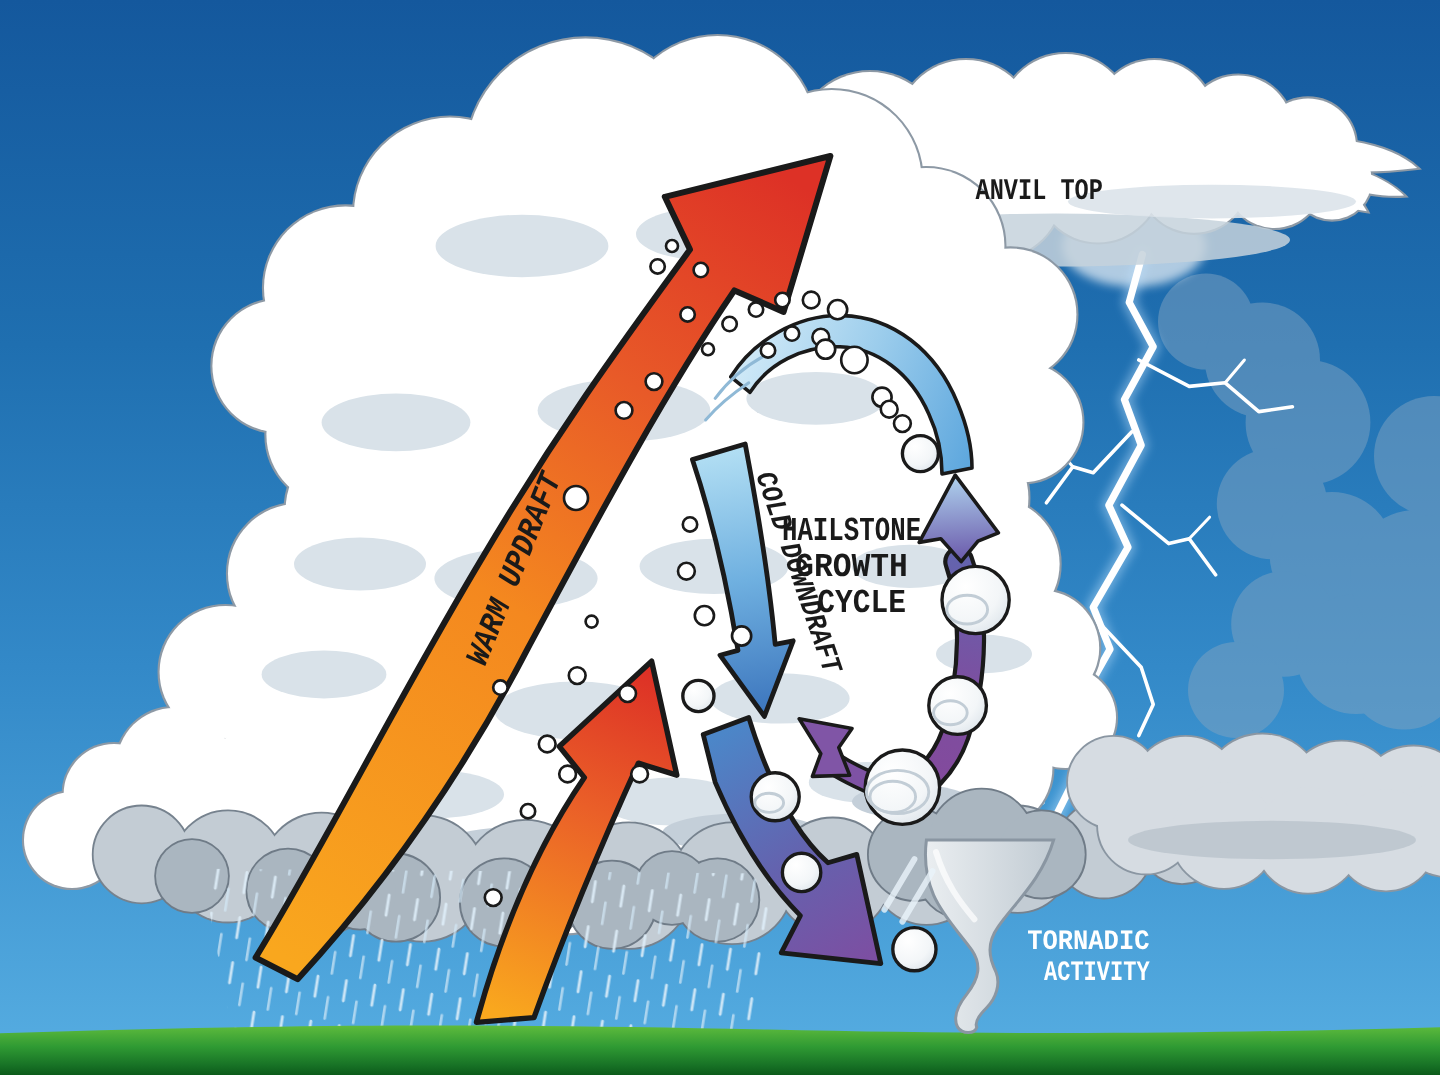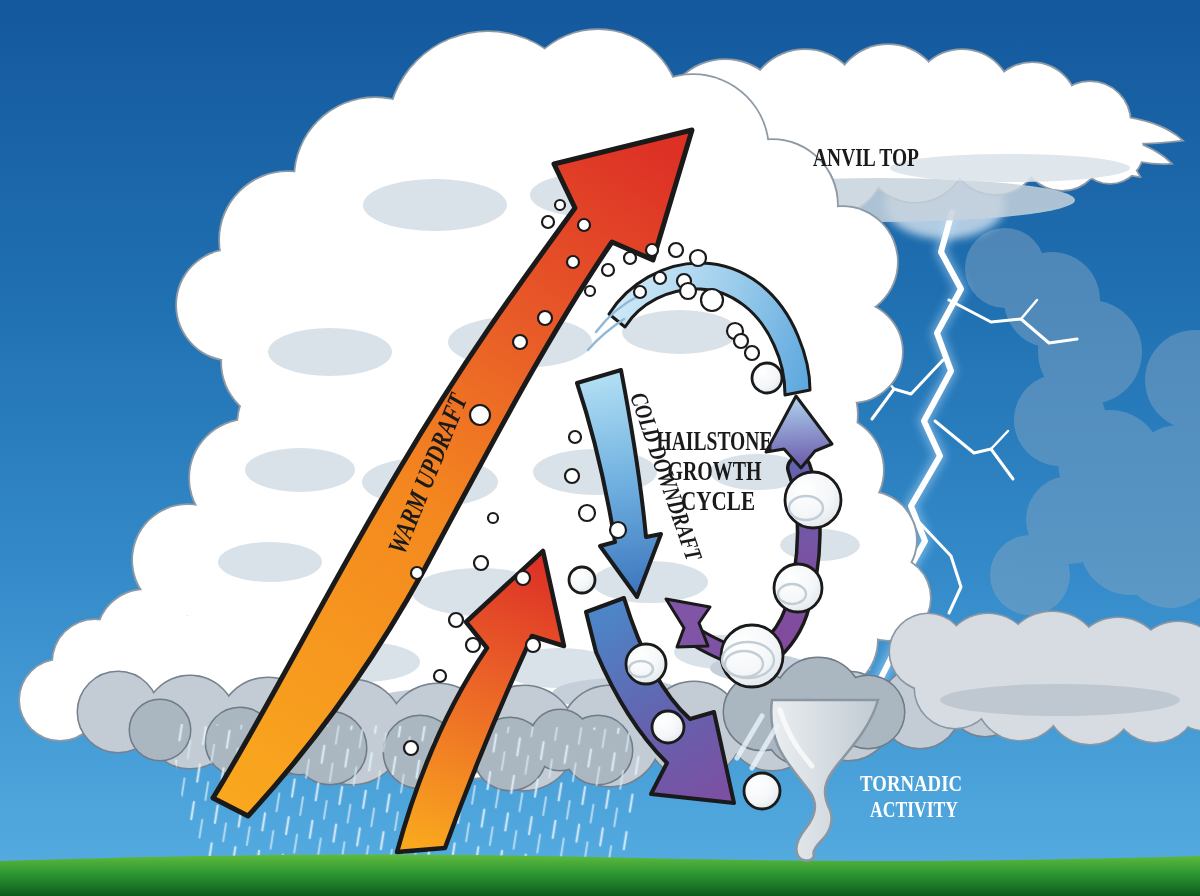--- a/index.html
+++ b/index.html
@@ -1,17 +1,17 @@
 <!DOCTYPE html>
 <html><head>
 <meta charset="utf-8">
 <style>
   html,body{margin:0;padding:0;background:#222;}
   .stage{width:1200px;height:896px;position:relative;overflow:hidden;
-         font-family:Liberation Serif, serif;}
+         font-family:Liberation Mono, monospace;}
   svg{display:block;}
   .cw-s{fill:#ffffff;stroke:#8d99a5;stroke-width:3.5;}
   .cw-f{fill:#ffffff;stroke:none;}
   .cg-s{fill:#c3ccd4;stroke:#76828e;stroke-width:3;}
   .cg-f{fill:#c3ccd4;stroke:none;}
   .cb-s{fill:#d6dce2;stroke:#8a96a2;stroke-width:3;}
   .cb-f{fill:#d6dce2;stroke:none;}
   .cd-s{fill:#aab6c0;stroke:#6f7b87;stroke-width:3;}
   .cd-f{fill:#aab6c0;stroke:none;}
   .lbl{font-weight:bold;fill:#1a1a1a;}

